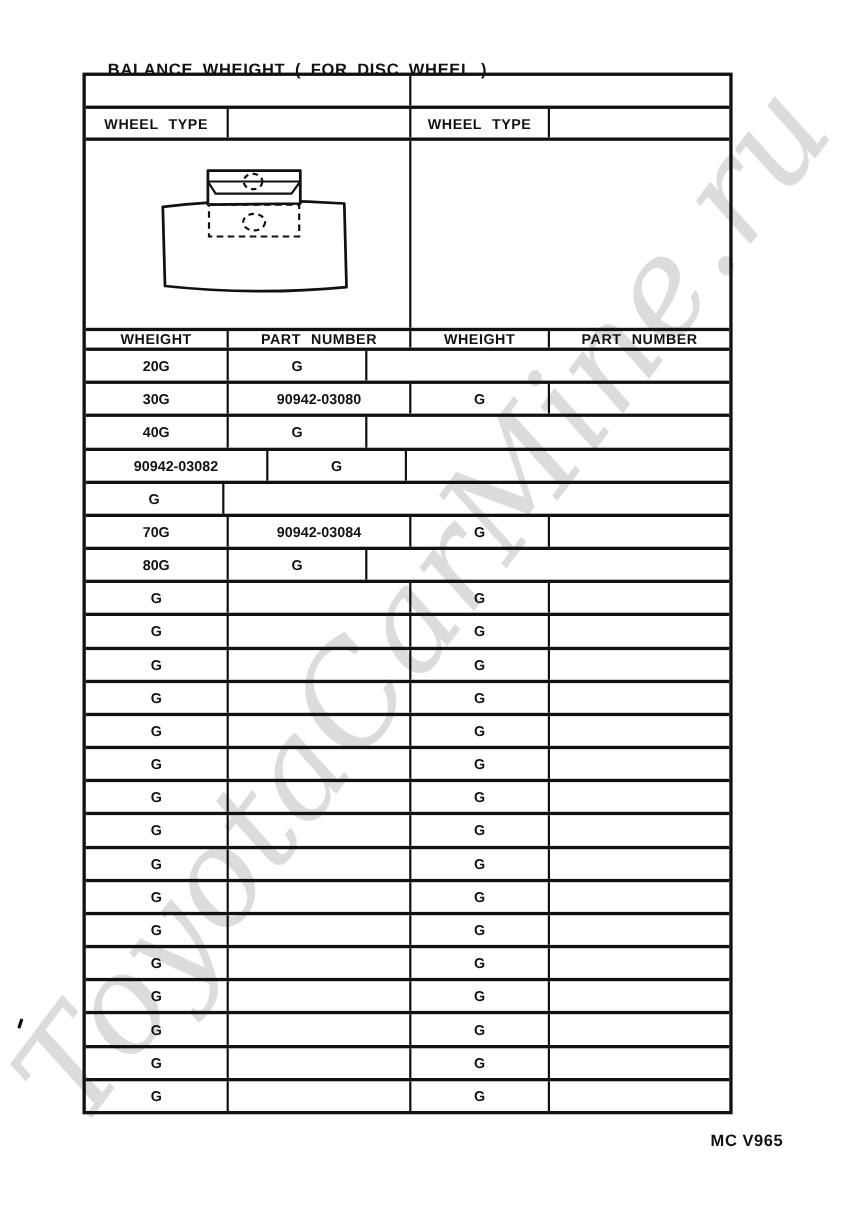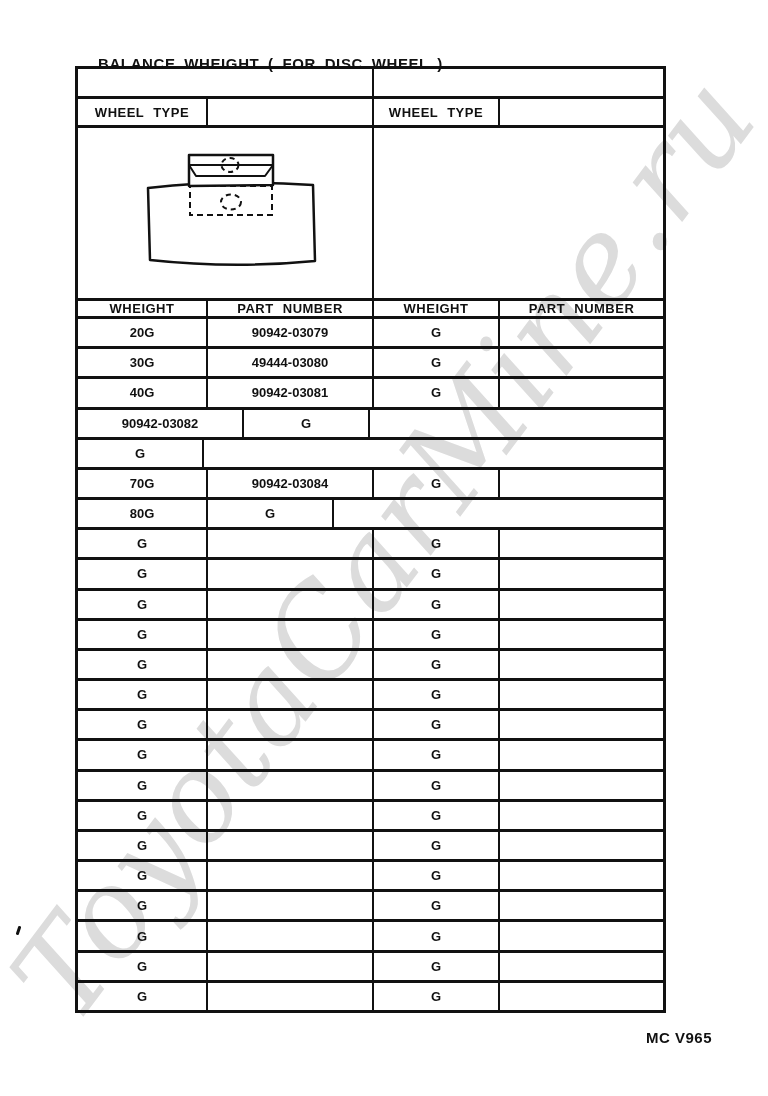--- a/index.html
+++ b/index.html
@@ -91,33 +91,31 @@
   <div class="row rowD">
     <div class="cell c1 bR hdr">WHEIGHT</div>
     <div class="cell c2 bR hdr">PART NUMBER</div>
     <div class="cell c3 bR hdr">WHEIGHT</div>
     <div class="cell rest hdr">PART NUMBER</div>
   </div>
 
   <div class="drows">
       <div class="drow">
         <div class="cell c1 bR">20G</div>
-        <div class="cell c2 bR">90942-03079</div>
         <div class="cell c3 bR">G</div>
         <div class="cell rest"></div>
       </div>
       <div class="drow">
         <div class="cell c1 bR">30G</div>
-        <div class="cell c2 bR">49444-03080</div>
+        <div class="cell c2 bR">90942-03080</div>
         <div class="cell c3 bR">G</div>
         <div class="cell rest"></div>
       </div>
       <div class="drow">
         <div class="cell c1 bR">40G</div>
-        <div class="cell c2 bR">90942-03081</div>
         <div class="cell c3 bR">G</div>
         <div class="cell rest"></div>
       </div>
       <div class="drow">
         <div class="cell c2 bR">90942-03082</div>
         <div class="cell c3 bR">G</div>
         <div class="cell rest"></div>
       </div>
       <div class="drow">
         <div class="cell c3 bR">G</div>

